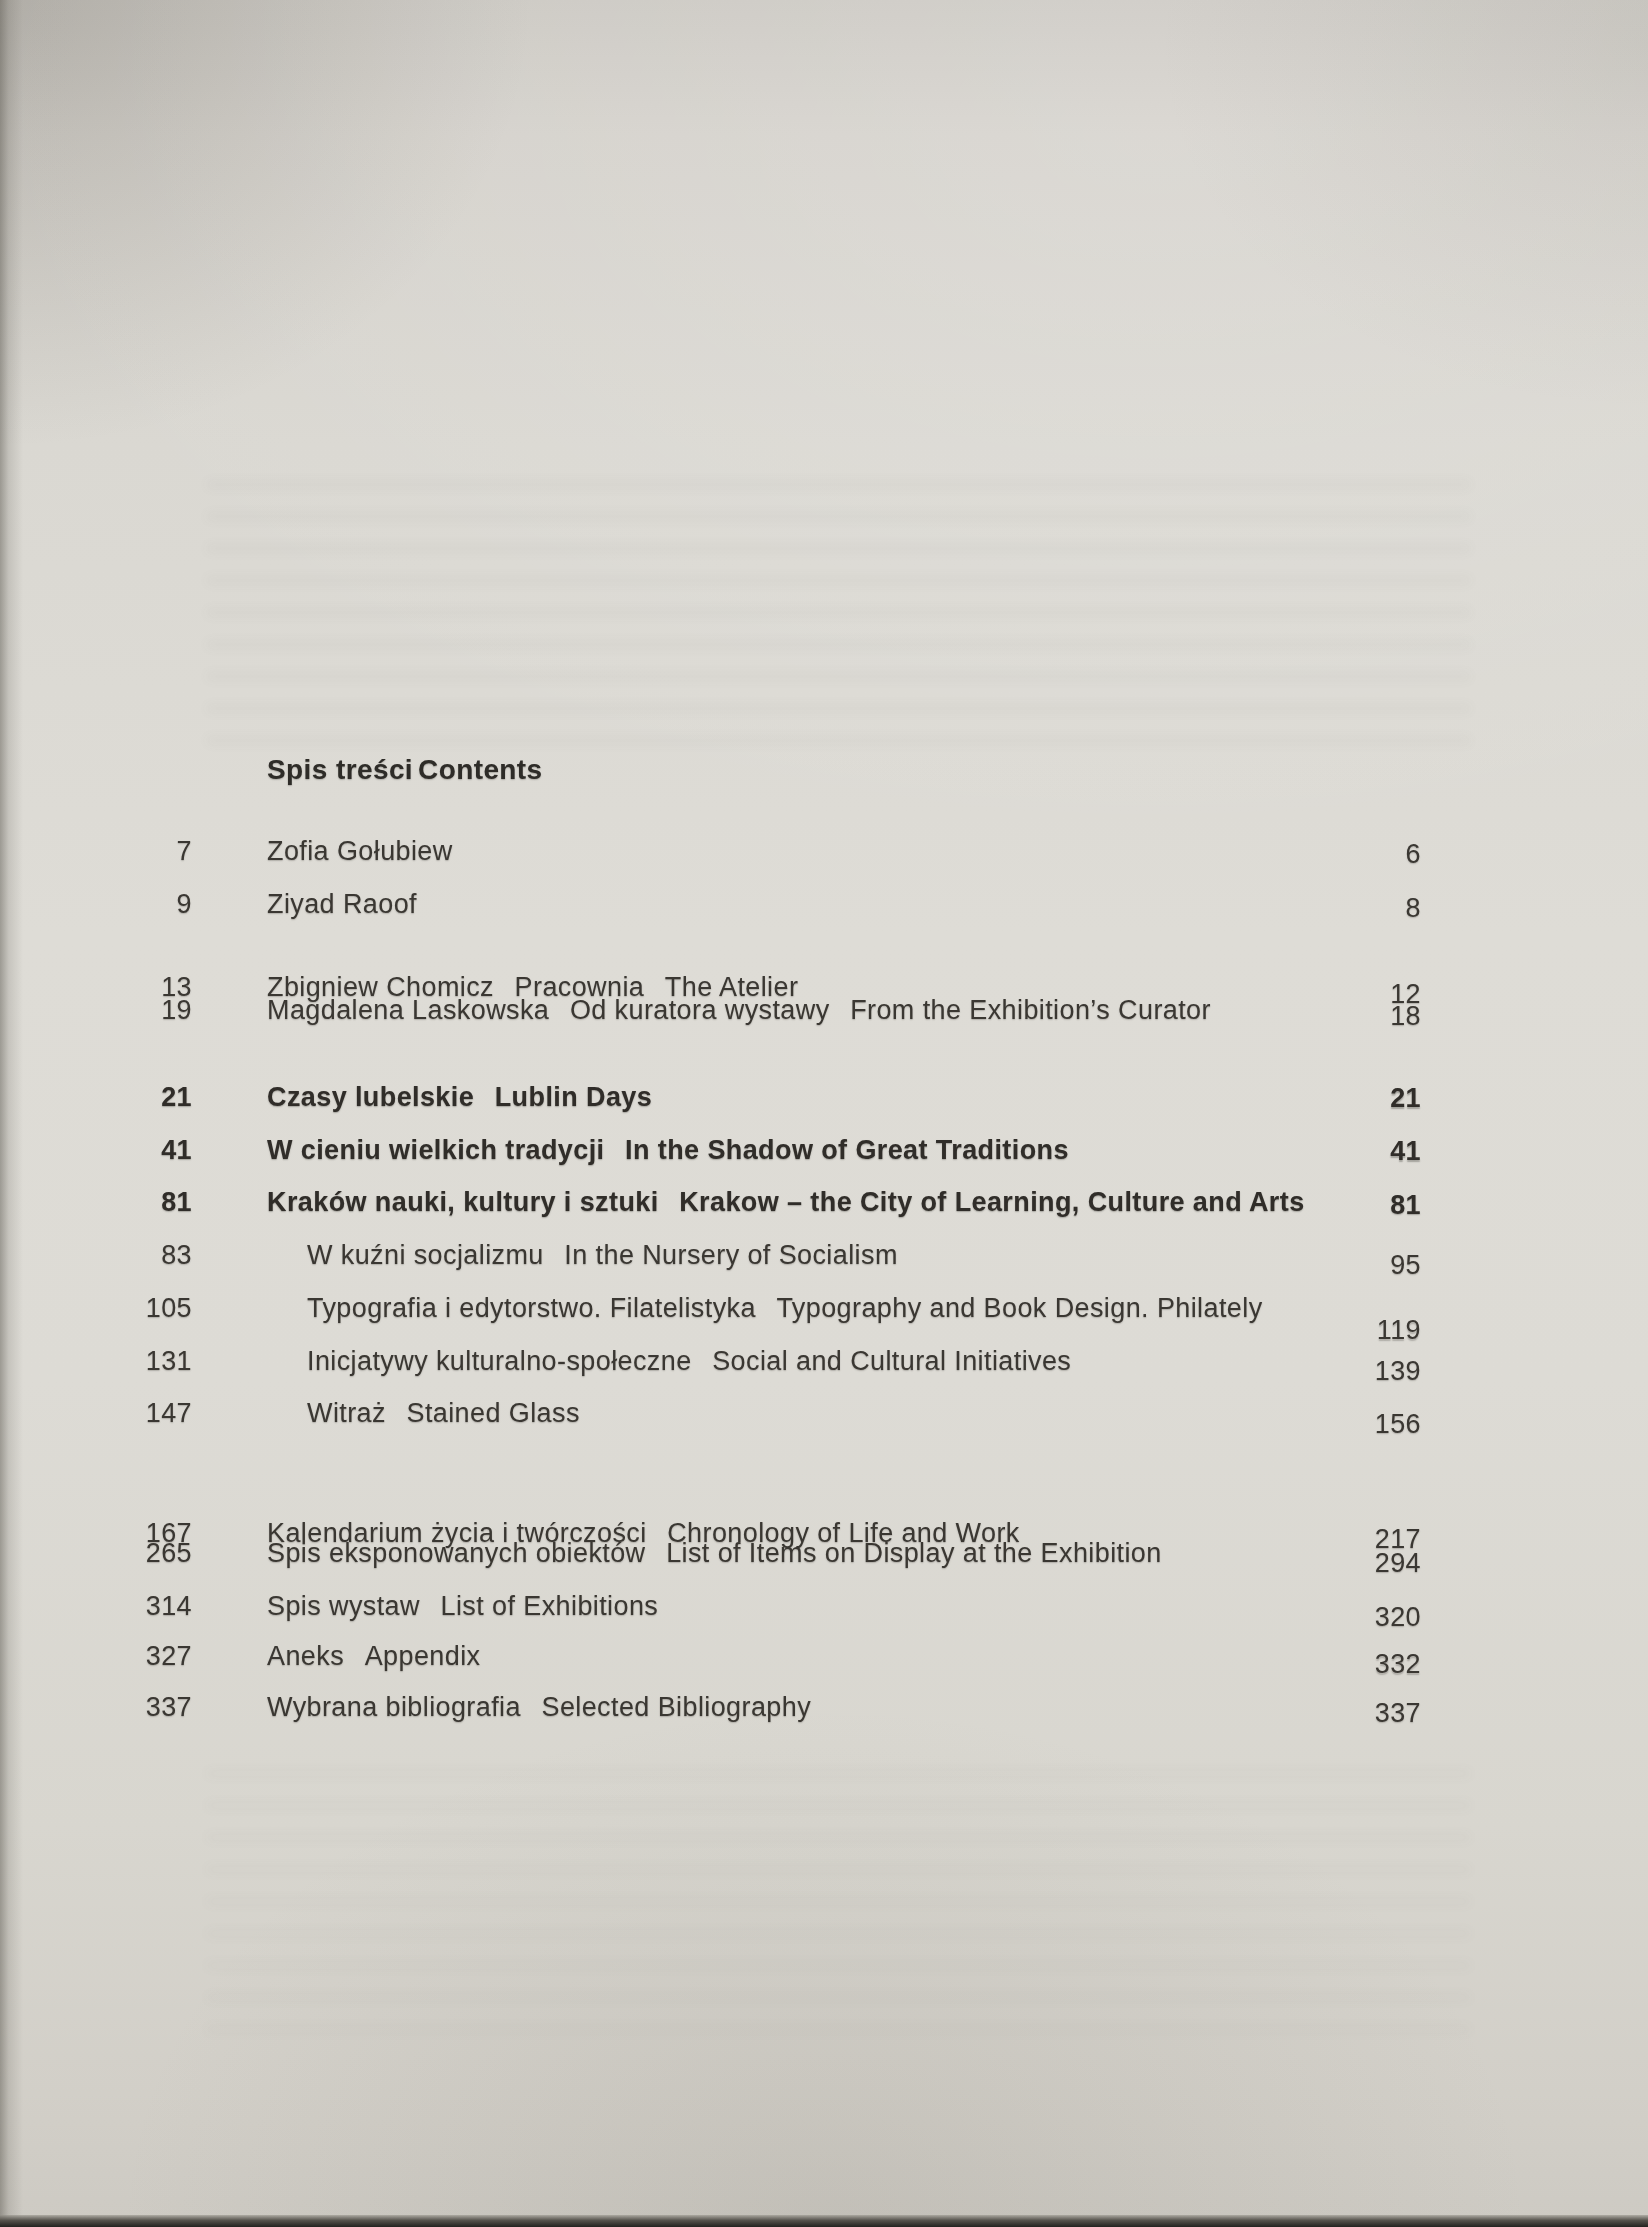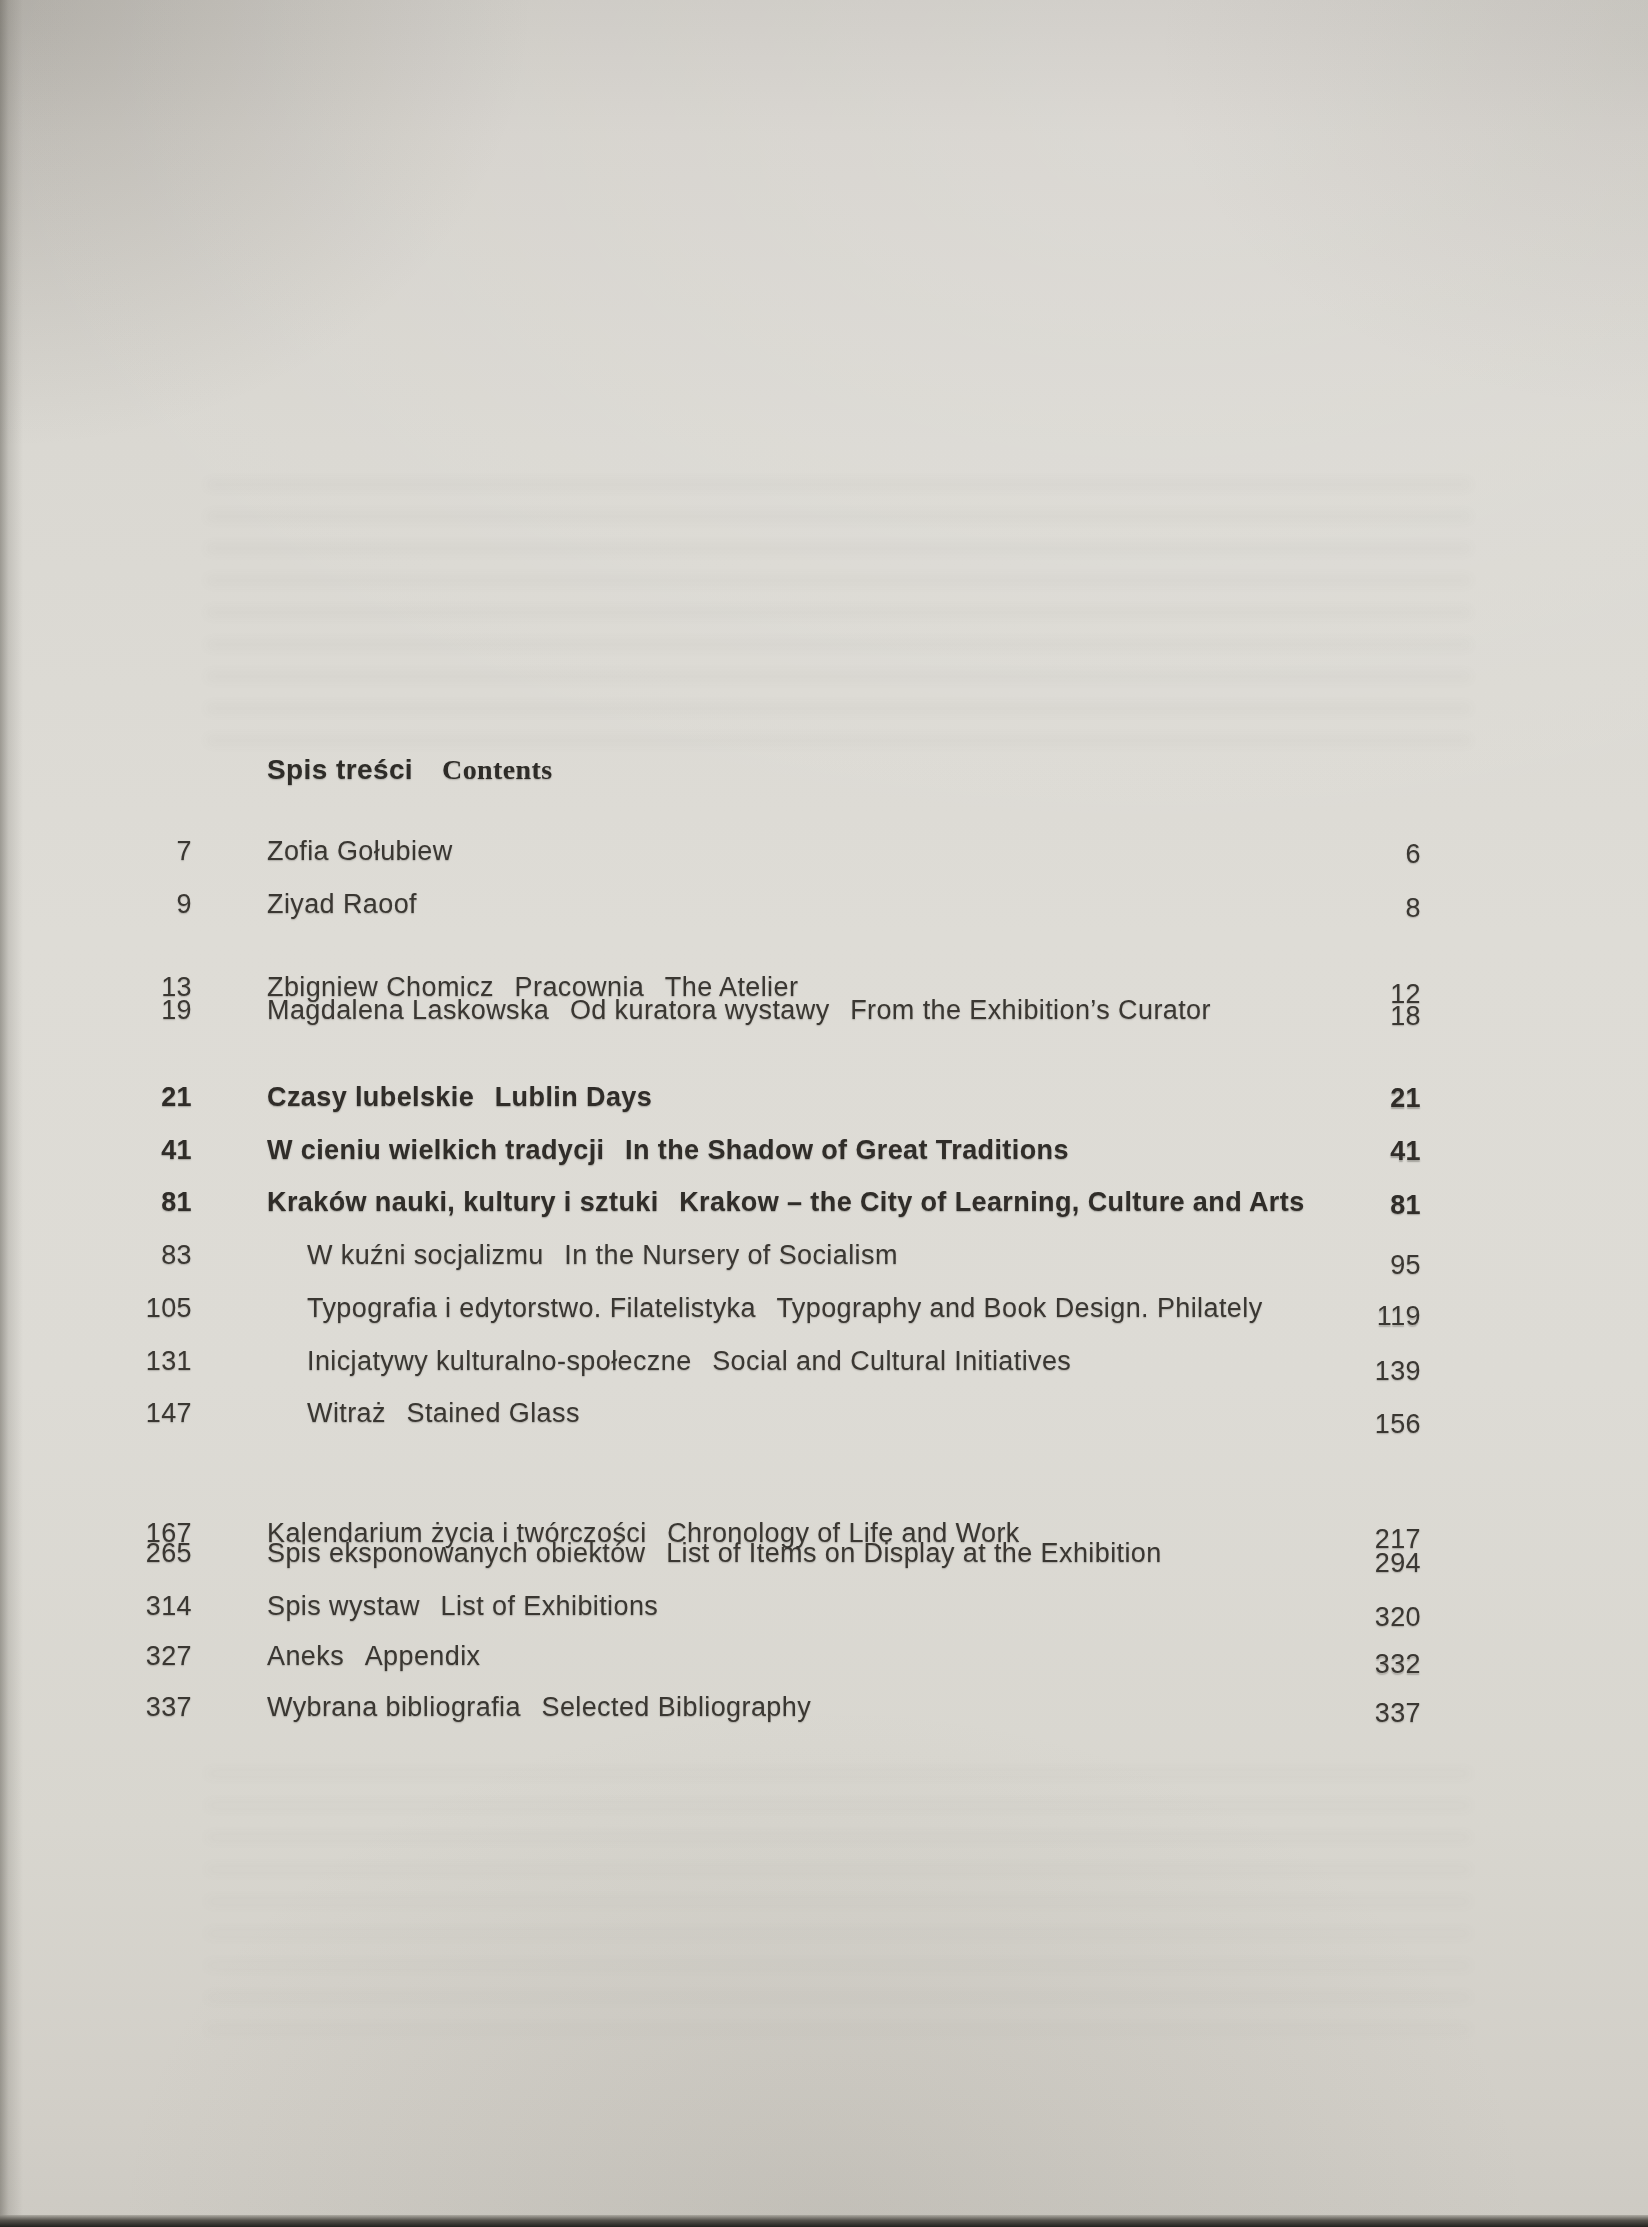--- a/index.html
+++ b/index.html
@@ -49,21 +49,21 @@
     left: 267px;
     top: 754px;
     margin: 0;
     font-size: 28px;
     font-weight: 700;
     letter-spacing: 0.4px;
     color: #2e2c28;
     text-shadow: 0 1.4px 1.4px rgba(55,52,46,0.30);
     white-space: nowrap;
   }
-  .title .t-en { margin-left: 29px; font-family: Liberation Serif, serif; }
+  .title .t-en { margin-left: 5px; }
 
   .row {
     position: absolute;
     left: 0;
     width: 1649px;
     height: 36px;
     font-size: 27px;
     line-height: 32px;
     letter-spacing: 0.4px;
     color: #3a3732;
@@ -136,21 +136,21 @@
         <span class="num-right" style="transform: translateY(2.7px);">81</span>
       </div>
       <div class="row indent" style="top: 1239px;">
         <span class="num-left">83</span>
         <span class="entry"><span class="seg">W kuźni socjalizmu</span><span class="seg">In the Nursery of Socialism</span></span>
         <span class="num-right" style="transform: translateY(9.6px);">95</span>
       </div>
       <div class="row indent" style="top: 1292px;">
         <span class="num-left">105</span>
         <span class="entry"><span class="seg">Typografia i edytorstwo. Filatelistyka</span><span class="seg">Typography and Book Design. Philately</span></span>
-        <span class="num-right" style="transform: translateY(8.2px);">119</span>
+        <span class="num-right" style="transform: translateY(8.2px); margin-top: 14px;">119</span>
       </div>
       <div class="row indent" style="top: 1345px;">
         <span class="num-left">131</span>
         <span class="entry"><span class="seg">Inicjatywy kulturalno-społeczne</span><span class="seg">Social and Cultural Initiatives</span></span>
         <span class="num-right" style="transform: translateY(9.6px);">139</span>
       </div>
       <div class="row indent" style="top: 1397px;">
         <span class="num-left">147</span>
         <span class="entry"><span class="seg">Witraż</span><span class="seg">Stained Glass</span></span>
         <span class="num-right" style="transform: translateY(11px);">156</span>

